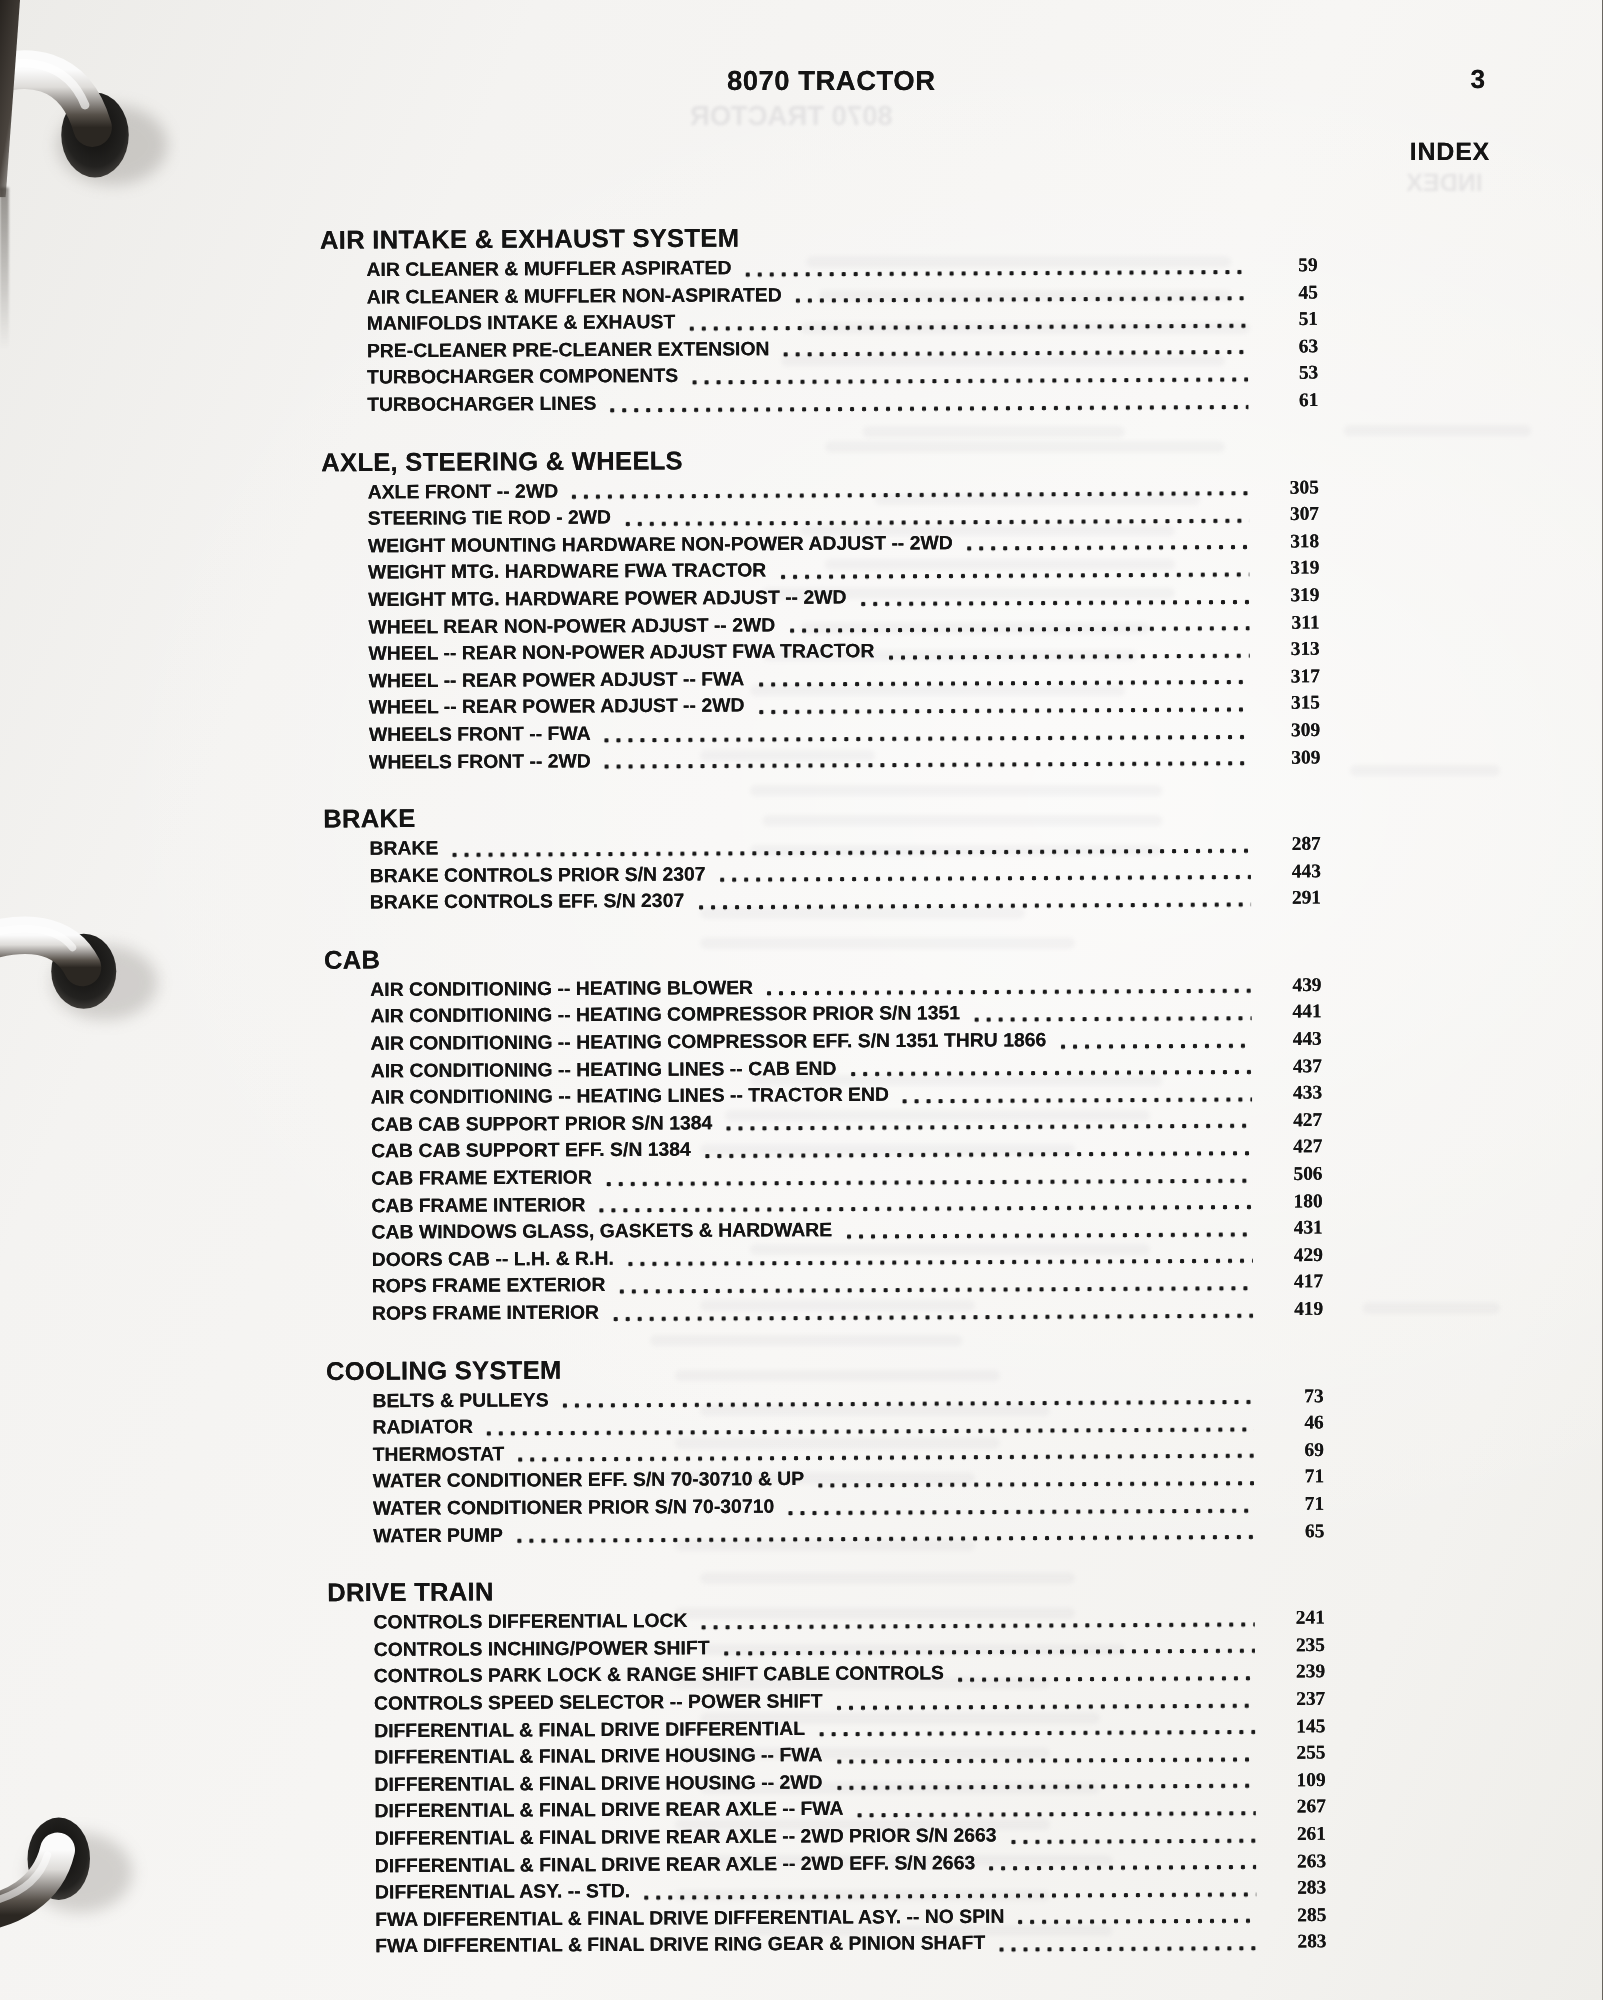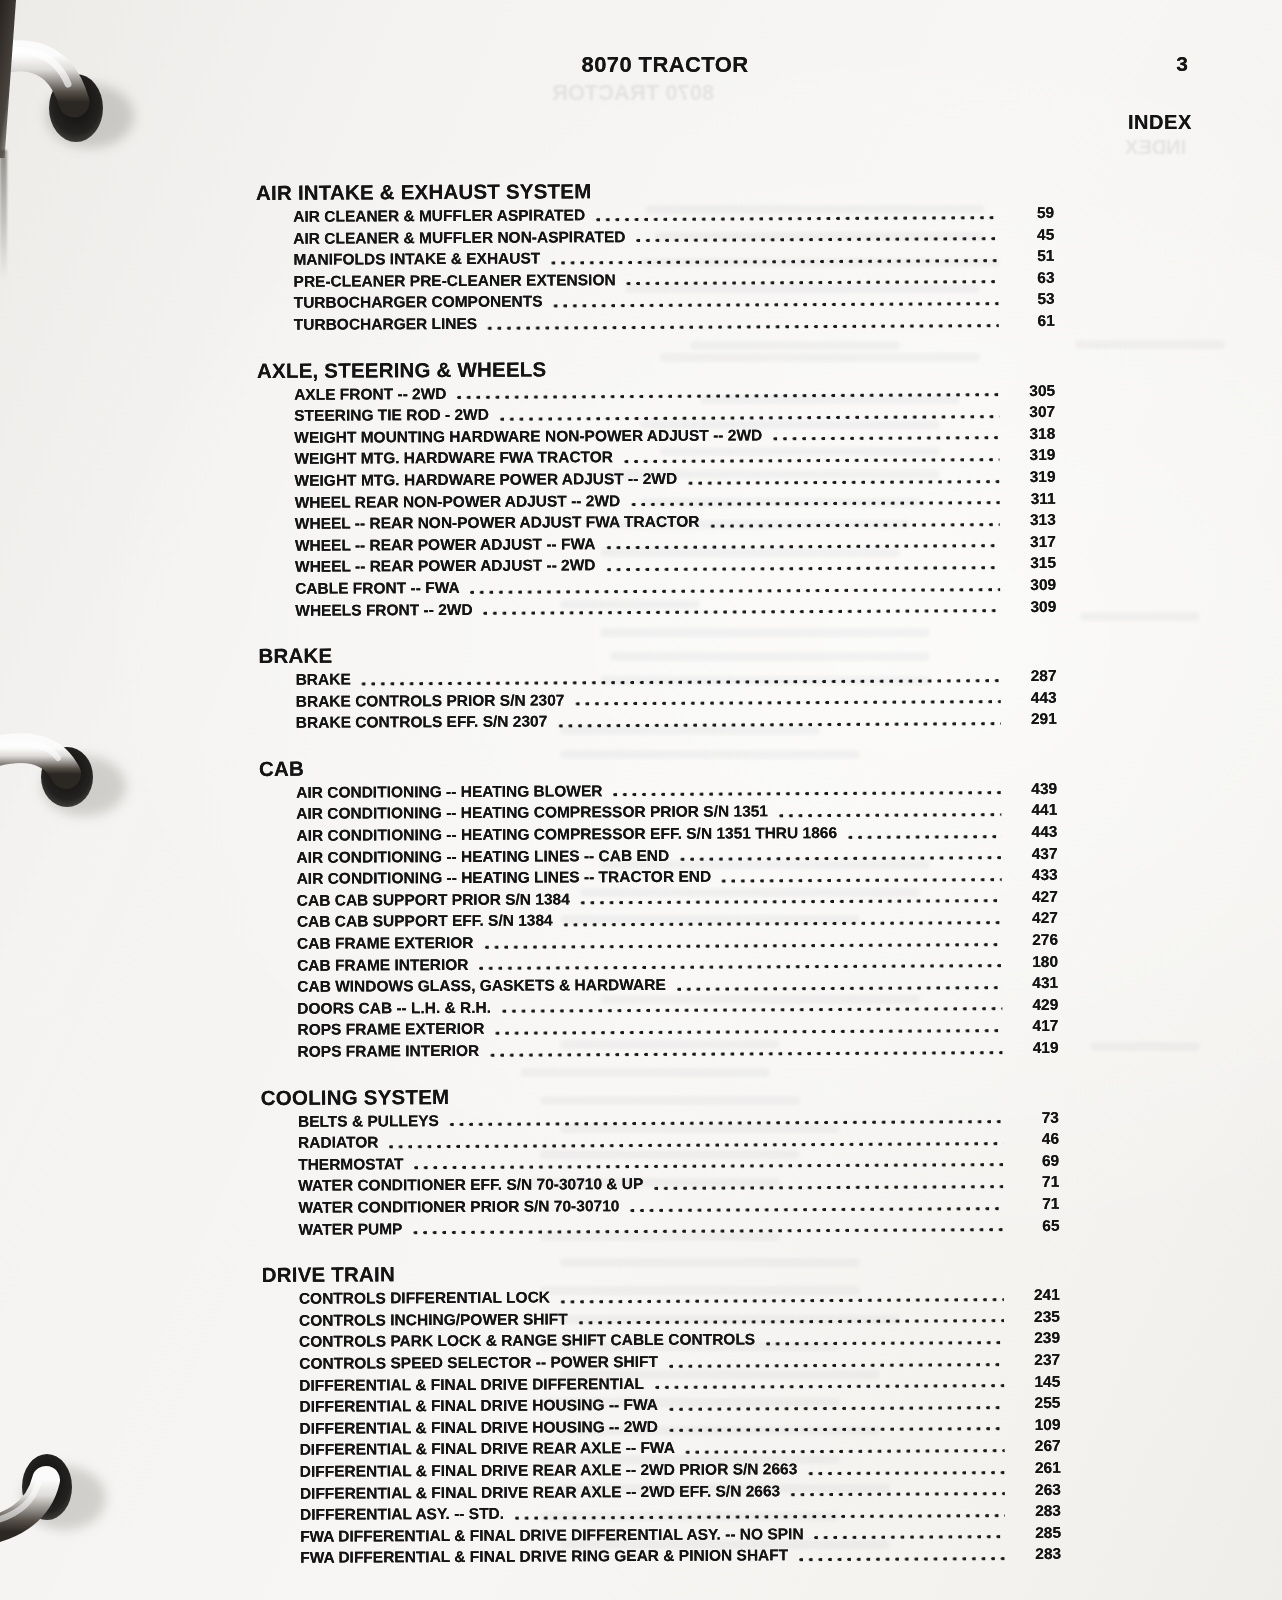--- a/index.html
+++ b/index.html
@@ -24,21 +24,21 @@
   
   .toc{position:absolute;left:256px;top:181px;right:228px;transform:rotate(-.3deg);transform-origin:0 0;}
   .sec{margin-top:21px;}
   .sec:first-child{margin-top:0;}
   .sec h2{font-size:20.5px;margin:0 0 3px 0;letter-spacing:.2px;}
   .entry{display:flex;align-items:baseline;padding-left:37px;height:21.6px;font-size:15.5px;}
   .entry .label{white-space:nowrap;}
   .entry .dots{flex:1;align-self:flex-end;height:12px;margin:0 4px 3px 9px;
     background-image:radial-gradient(circle at 4px 6.5px,#1a1a1a 1.65px,rgba(0,0,0,0) 2.05px);
     background-size:9.6px 12px;background-repeat:repeat-x;}
-  .entry .pg{width:52px;text-align:right;white-space:nowrap;}
+  .entry .pg{width:52px;text-align:right;white-space:nowrap;font-family:Liberation Serif, serif;}
   
   .ghost-layer{position:absolute;inset:0;pointer-events:none;}
   .ghost-bar{position:absolute;height:9px;border-radius:5px;background:#8d8a96;opacity:.07;filter:blur(1.6px);}
   .ghost-text{position:absolute;font-weight:700;color:#6f6c7a;transform:scaleX(-1);
     opacity:.13;filter:blur(1.3px);white-space:nowrap;}
   .ghost-title{top:80px;left:552px;font-size:22px;}
   .ghost-index{top:136px;right:96px;font-size:20px;}
   
   .ring{position:absolute;left:-6px;pointer-events:none;}
   #ring-top{top:28px;}
@@ -183,21 +183,21 @@
           <span class="label">WHEEL -- REAR POWER ADJUST -- FWA</span>
           <span class="dots"></span>
           <span class="pg">317</span>
         </div>
         <div class="entry">
           <span class="label">WHEEL -- REAR POWER ADJUST -- 2WD</span>
           <span class="dots"></span>
           <span class="pg">315</span>
         </div>
         <div class="entry">
-          <span class="label">CABLE FRONT -- FWA</span>
+          <span class="label">WHEELS FRONT -- FWA</span>
           <span class="dots"></span>
           <span class="pg">309</span>
         </div>
         <div class="entry">
           <span class="label">WHEELS FRONT -- 2WD</span>
           <span class="dots"></span>
           <span class="pg">309</span>
         </div>
       </section>
       <section class="sec">
@@ -251,21 +251,21 @@
           <span class="pg">427</span>
         </div>
         <div class="entry">
           <span class="label">CAB CAB SUPPORT EFF. S/N 1384</span>
           <span class="dots"></span>
           <span class="pg">427</span>
         </div>
         <div class="entry">
           <span class="label">CAB FRAME EXTERIOR</span>
           <span class="dots"></span>
-          <span class="pg">276</span>
+          <span class="pg">506</span>
         </div>
         <div class="entry">
           <span class="label">CAB FRAME INTERIOR</span>
           <span class="dots"></span>
           <span class="pg">180</span>
         </div>
         <div class="entry">
           <span class="label">CAB WINDOWS GLASS, GASKETS &amp; HARDWARE</span>
           <span class="dots"></span>
           <span class="pg">431</span>

